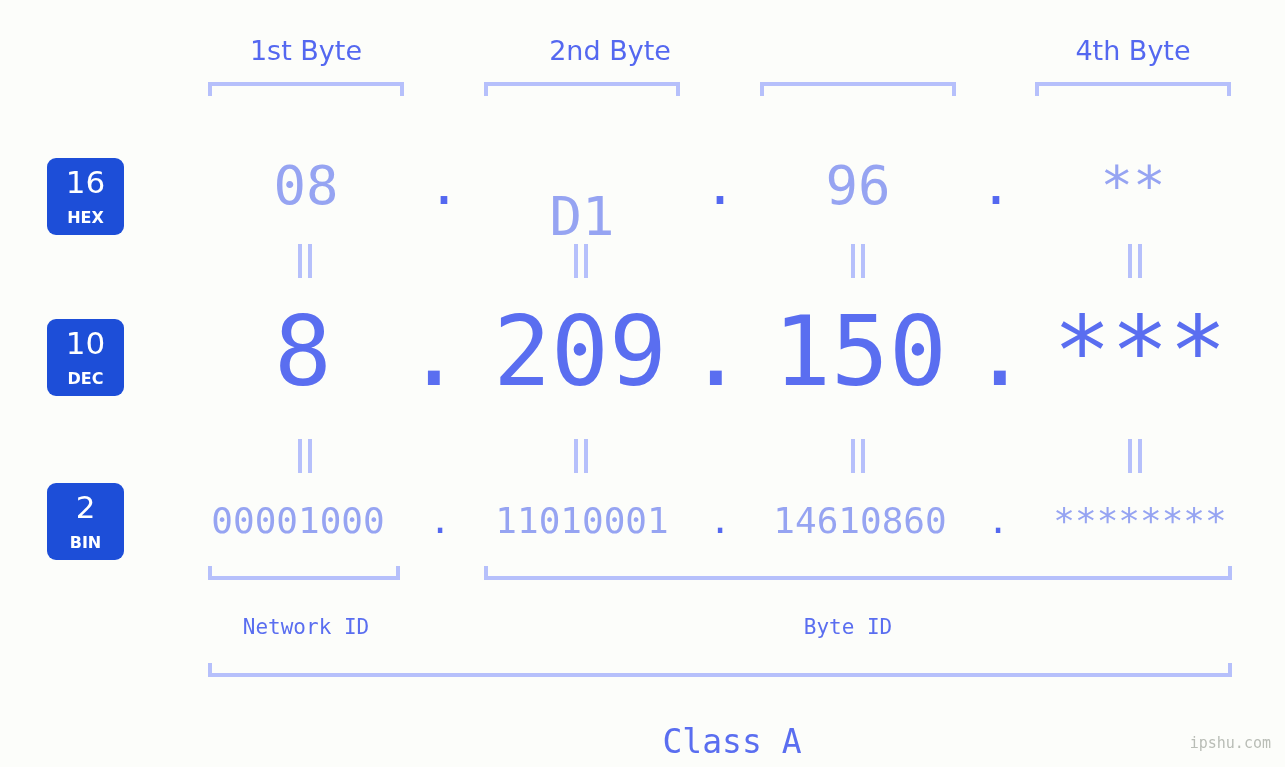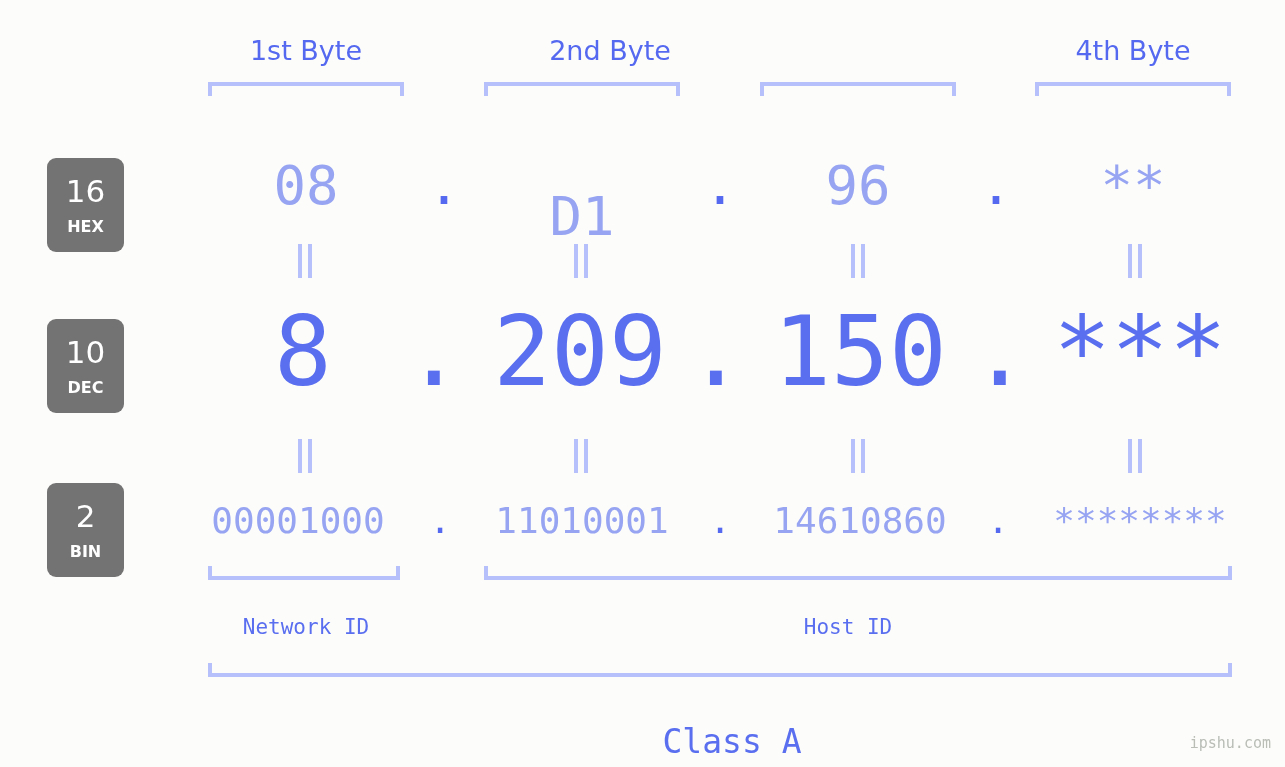--- a/index.html
+++ b/index.html
@@ -50,22 +50,22 @@
     border-left: 4px solid #b6c0fb;
     border-right: 4px solid #b6c0fb;
     box-sizing: border-box;
   }
 
   
   .badge {
     position: absolute;
     left: 47px;
     width: 77px;
-    height: 94px;
-    background: #737373;
+    height: 77px;
+    background: #1d4ed8;
     border-radius: 9px;
     color: #ffffff;
     font-family: "DejaVu Sans", sans-serif;
     display: flex;
     flex-direction: column;
     align-items: center;
     justify-content: center;
     box-sizing: border-box;
     padding-top: 2px;
   }
@@ -267,20 +267,20 @@
     <div class="val sep" style="left:680px; width:80px;">.</div>
     <div class="val" style="left:762px; width:196px;">14610860</div>
     <div class="val sep" style="left:958px; width:80px;">.</div>
     <div class="val" style="left:1042px; width:196px;">********</div>
   </div>
 
   <div class="bracket-bottom" style="left:208px; top:566px; width:192px;"></div>
   <div class="bracket-bottom" style="left:484px; top:566px; width:748px;"></div>
 
   <div class="section-label" style="left:208px; top:612px; width:196px;">Network ID</div>
-  <div class="section-label" style="left:750px; top:612px; width:196px;">Host ID</div>
+  <div class="section-label" style="left:750px; top:612px; width:196px;">Byte ID</div>
 
   <div class="bracket-bottom" style="left:208px; top:663px; width:1024px;"></div>
   <div class="class-label" style="left:572px; top:694px; width:320px;">Class A</div>
 
   <div class="watermark">ipshu.com</div>
 
 </div>
 
 </body></html>

